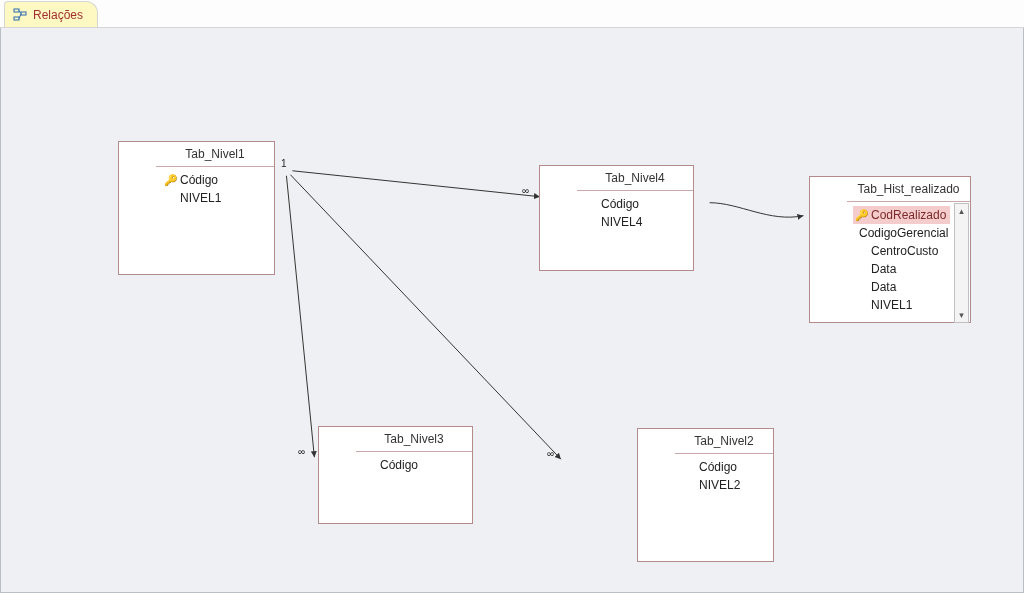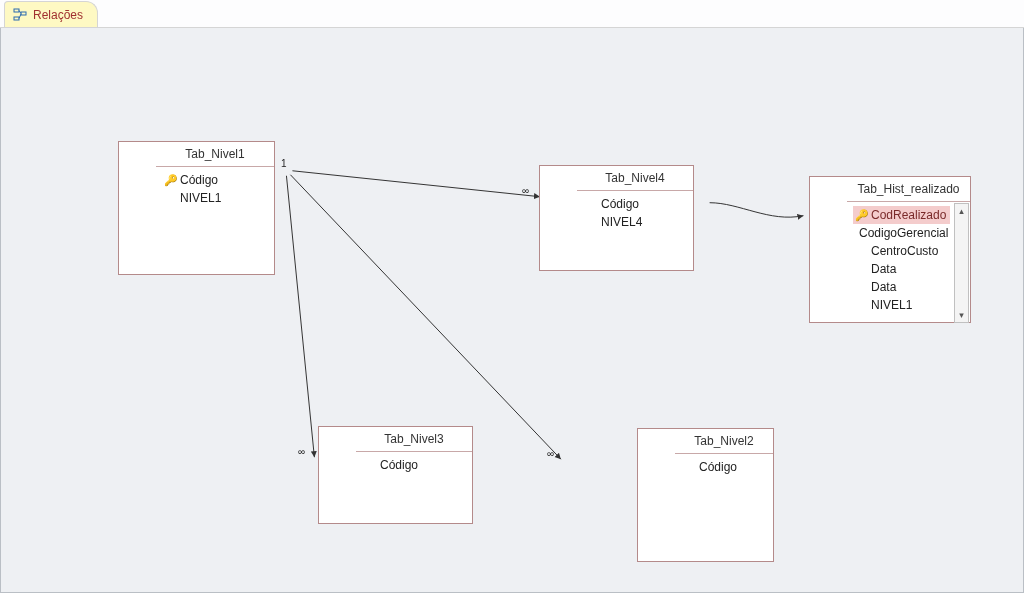--- a/index.html
+++ b/index.html
@@ -228,16 +228,20 @@
     </div>
   </div>
 
   <div class="tbl" id="tbl-nivel2" style="left: 588px; top: 400px; width: 137px; height: 134px; margin-left: 48px;">
     <div class="tbl-title">Tab_Nivel2</div>
     <div class="tbl-body">
       <div class="fld">
         <span class="key"></span>
         <span>Código</span>
       </div>
+      <div class="fld">
+        <span class="key"></span>
+        <span>NIVEL2</span>
+      </div>
     </div>
   </div>
 
 </div>
 
 </body></html>

